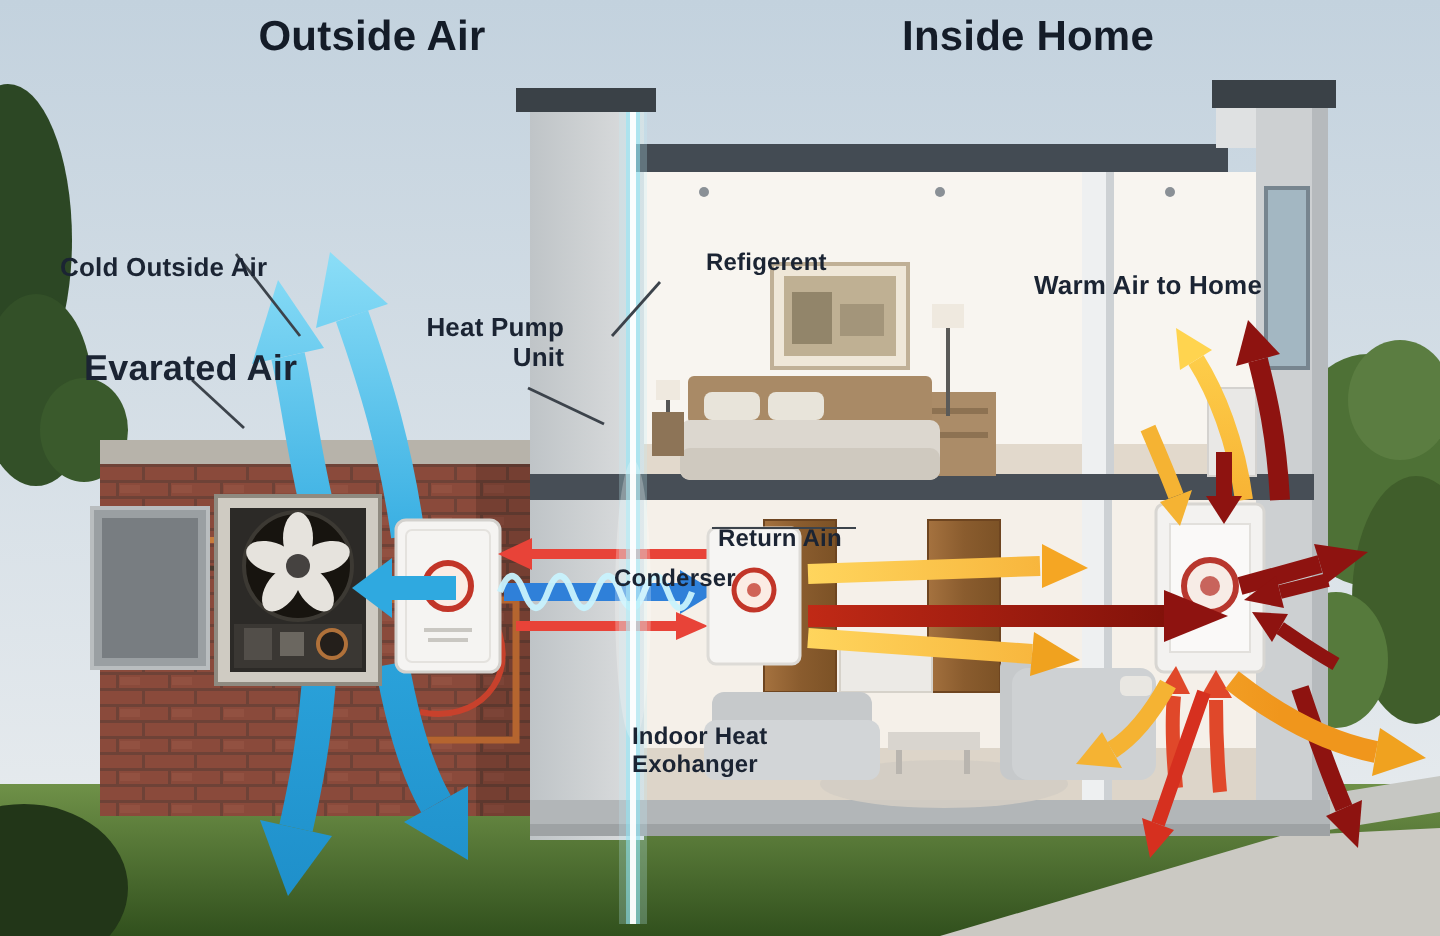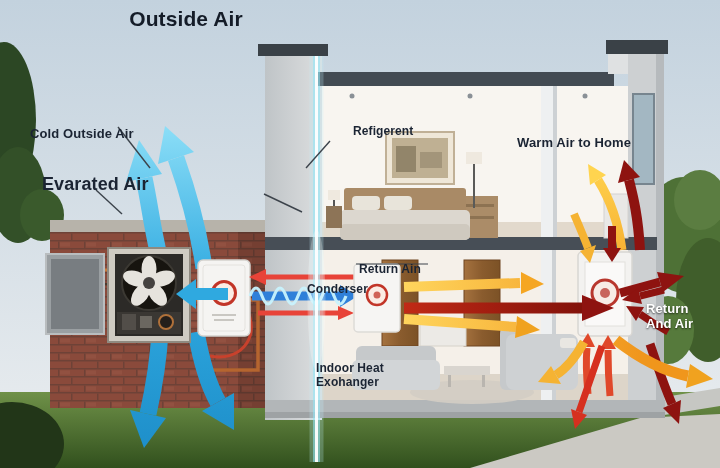--- a/index.html
+++ b/index.html
@@ -274,24 +274,25 @@
   <g stroke="#3c434b" stroke-width="1.4">
     <line x1="118" y1="127" x2="150" y2="168"></line>
     <line x1="96" y1="190" x2="122" y2="214"></line>
     <line x1="264" y1="194" x2="302" y2="212"></line>
     <line x1="330" y1="141" x2="306" y2="168"></line>
     <line x1="356" y1="264" x2="428" y2="264" stroke-width="1"></line>
   </g>
 </svg>
 
   <div class="lbl title" style="left:120px;top:7px;width:132px;">Outside Air</div>
+  <div class="lbl title" style="left:438px;top:7px;width:152px;">Inside Home</div>
 
   <div class="lbl" style="left:30px;top:109px;font-size:13px;margin-top:17px;">Cold Outside Air</div>
   <div class="lbl" style="left:42px;top:174px;font-size:18px;">Evarated Air</div>
+  <div class="lbl right" style="left:196px;top:156px;width:86px;font-size:13px;">Heat Pump
+Unit</div>
   <div class="lbl" style="left:313px;top:124px;padding-left:40px;">Refigerent</div>
   <div class="lbl" style="left:517px;top:135px;font-size:13px;text-align:right;">Warm Air to Home</div>
   <div class="lbl" style="left:359px;top:262px;">Return Ain</div>
   <div class="lbl" style="left:307px;top:282px;">Conderser</div>
   <div class="lbl" style="left:316px;top:361px;">Indoor Heat
 Exohanger</div>
-  <div class="lbl white" style="left:646px;top:301px;">Return
-And Air</div>
 </div>
 
 </body></html>

